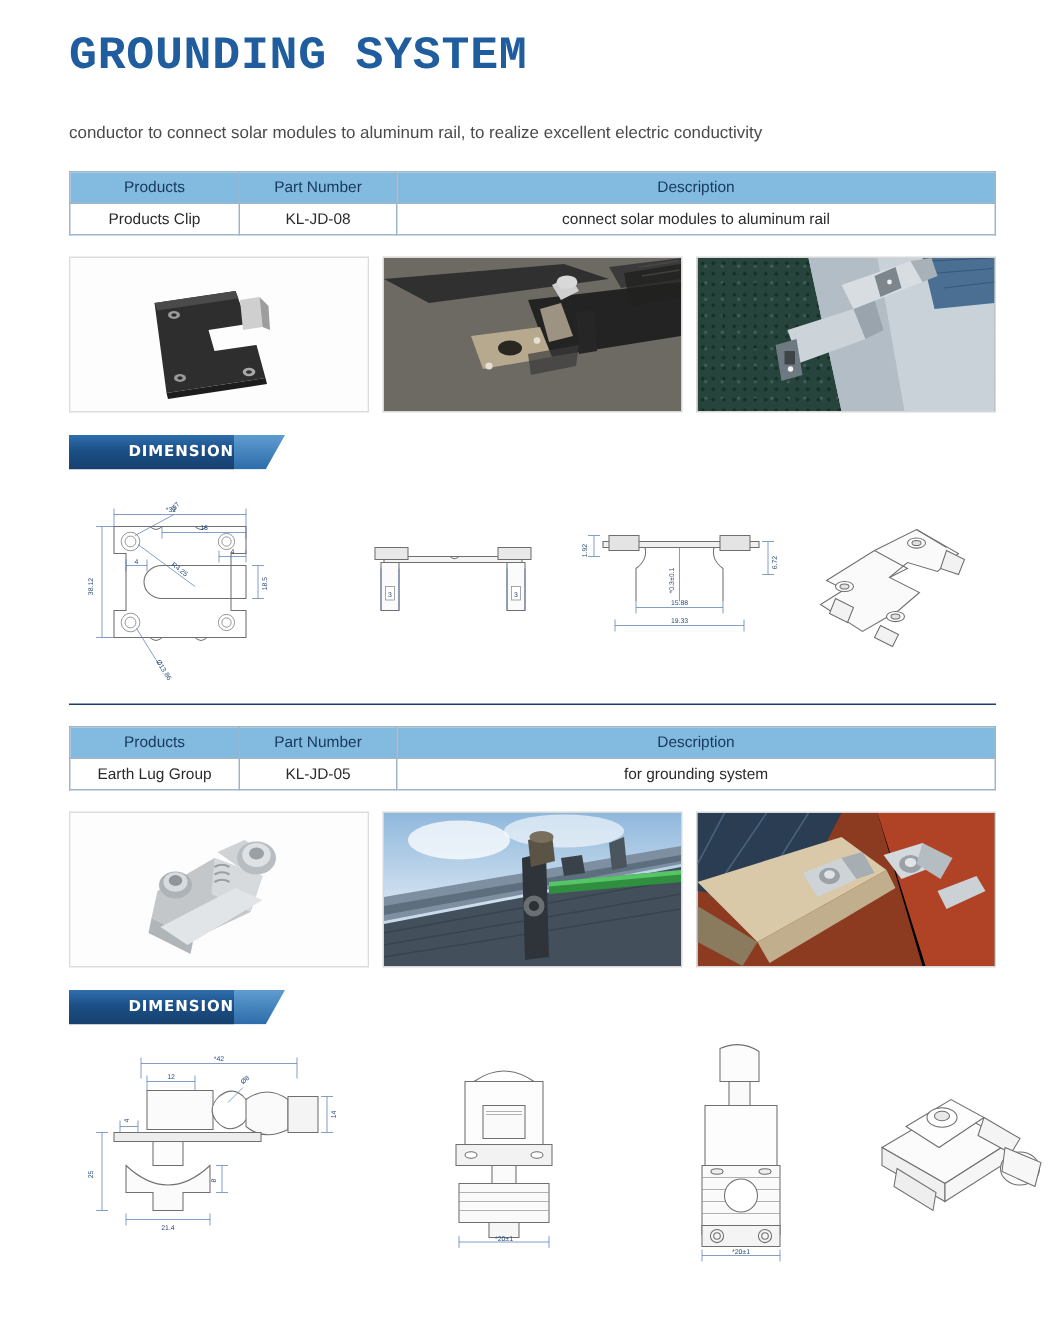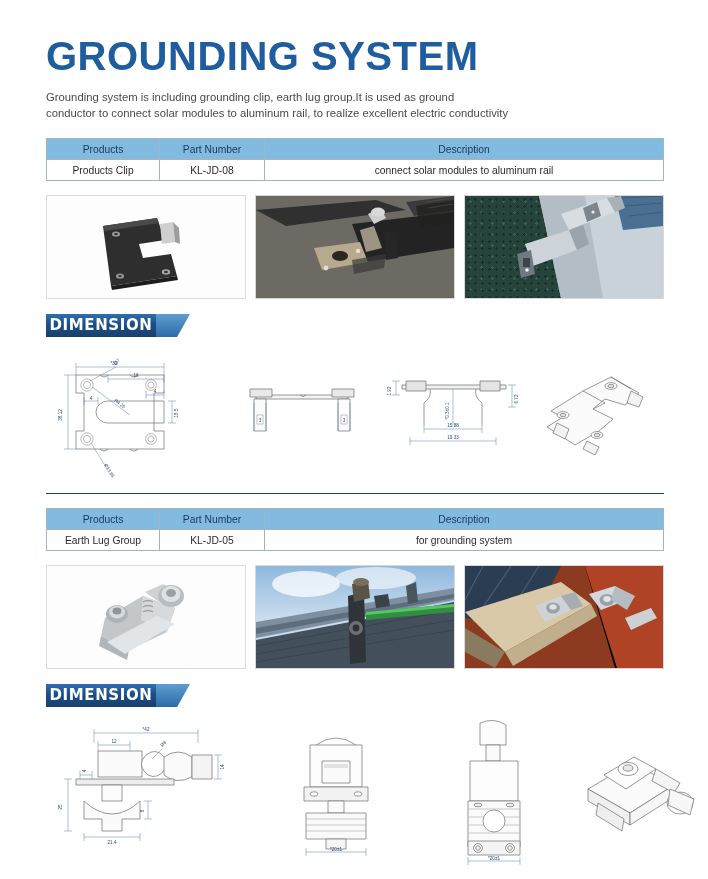--- a/index.html
+++ b/index.html
@@ -8,25 +8,25 @@
     width: 708px; height: 879px;
     background: #ffffff;
     font-family: "Liberation Sans", sans-serif;
     color: #333;
     overflow: hidden;
   }
   .page { position: relative; width: 708px; height: 879px; padding: 0 46px; }
 
   
   .title {
-    margin: 0; padding-top: 34px;
-    font-size: 40px; font-weight: bold;
+    margin: 0; padding-top: 20px;
+    font-size: 31px; font-weight: bold;
     letter-spacing: 0.5px;
     color: #1f5d9e;
-    font-family: Liberation Sans, sans-serif;
+    font-family: Liberation Mono, monospace;
   }
   .intro {
     margin: 10px 0 0 0;
     font-size: 11.3px; line-height: 16px;
     color: #4a4a4a; max-width: 618px;
   }
 
   
   .spec-table {
     width: 618px; border-collapse: collapse;
@@ -56,22 +56,22 @@
   .photo.plain { border: 1px solid #dcdcdc; }
 
   
   .dim-banner { position: relative; width: 160px; height: 23px; margin-top: 15px; }
   .dim-banner .bar {
     position: absolute; left: 0; top: 0; width: 110px; height: 23px;
     background: linear-gradient(180deg,#2f6fae 0%, #1b4f86 45%, #17406e 100%);
     clip-path: polygon(0 0, 100% 0, 100% 100%, 0 100%);
   }
   .dim-banner .bar span {
-    display: block; color: #fff; font-size: 15px; font-weight: bold;
-    letter-spacing: 0.6px; line-height: 23px; text-align: center;
+    display: block; color: #fff; font-size: 10px; font-weight: bold;
+    letter-spacing: 0.6px; line-height: 23px; text-align: right;
     font-family: "DejaVu Sans", sans-serif;
   }
   .dim-banner .tail {
     position: absolute; left: 110px; top: 0; width: 34px; height: 23px;
     background: linear-gradient(180deg,#5f9cd0 0%, #2c6ca9 100%);
     clip-path: polygon(0 0, 100% 0, 62% 100%, 0 100%);
   }
 
   
   .draw-row { display: flex; width: 618px; margin-top: 8px; align-items: flex-start; }
@@ -102,21 +102,21 @@
     background-size: 7px 7px, 11px 11px;
   }
 </style>
 </head>
 <body>
 
 <div class="page">
 
   <h1 class="title">GROUNDING SYSTEM</h1>
   <p class="intro">
-    <span>Grounding system is including grounding clip, earth lug group.It is used as ground</span><br>
+    <br>
     <span>conductor to connect solar modules to aluminum rail, to realize excellent electric conductivity</span>
   </p>
 
   <table class="spec-table">
     <tbody>
         <tr>
       <th class="col-prod">Products</th>
       <th class="col-part">Part Number</th>
       <th>Description</th>
     </tr>

